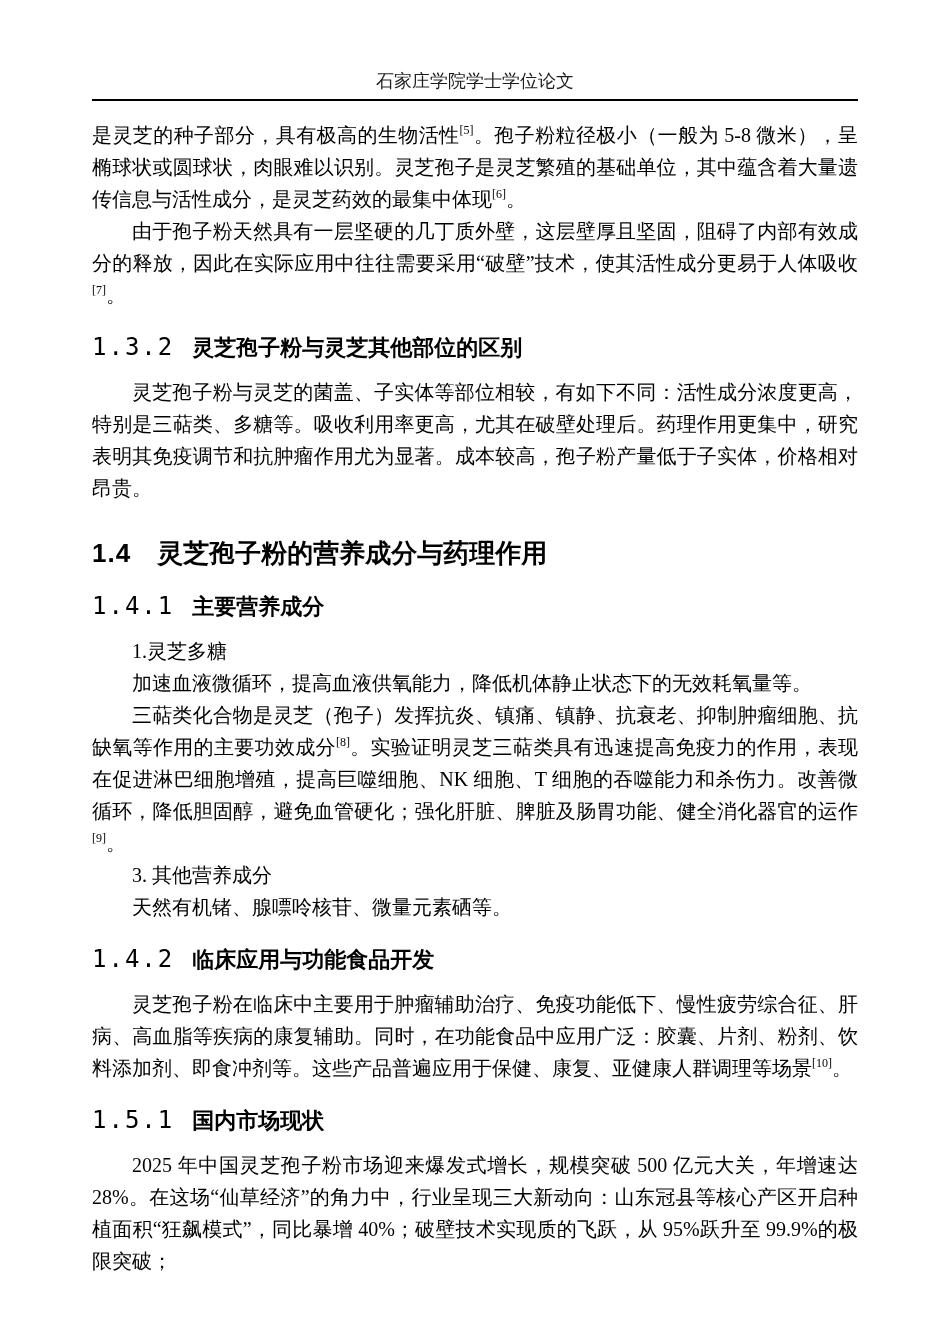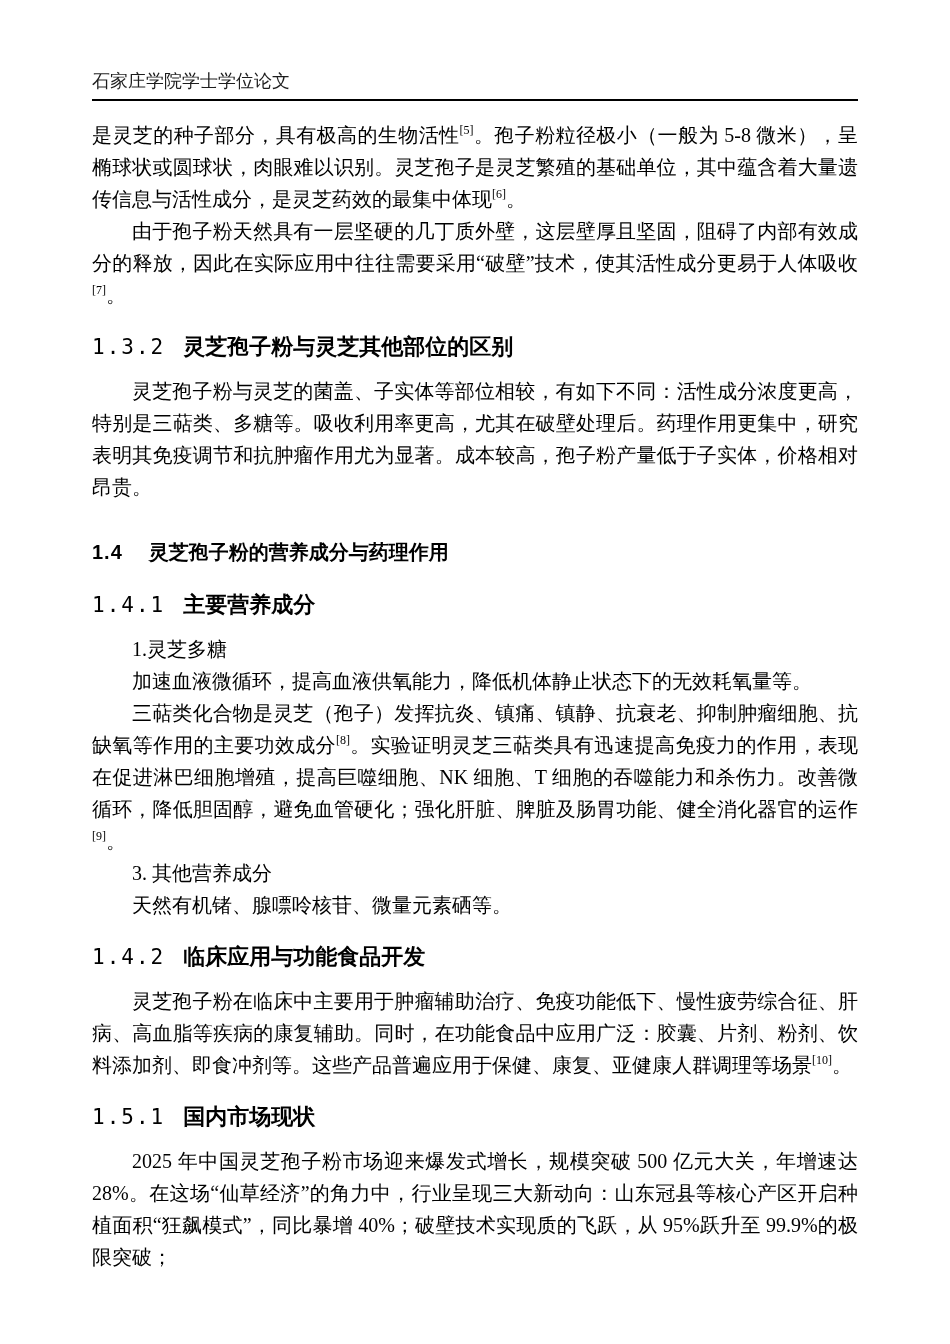--- a/index.html
+++ b/index.html
@@ -12,21 +12,21 @@
     width: 950px;
     height: 1344px;
     margin: 0 auto;
     background: #ffffff;
     color: #000000;
     box-sizing: border-box;
     padding: 70px 92px 0 92px;
     overflow: hidden;
   }
   .running-header {
-    text-align: left;
+    text-align: center;
     font-family: "Liberation Serif", "DejaVu Serif", serif;
     font-size: 18px;
     line-height: 22px;
     color: #1c1c1c;
   }
   .header-rule {
     border: none;
     border-top: 2px solid #000000;
     margin: 7px 0 0 0;
   }
@@ -46,41 +46,41 @@
   }
   sup.ref {
     font-size: 12px;
     line-height: 0;
     vertical-align: super;
     letter-spacing: 0;
   }
   .h2 {
     font-family: "Liberation Sans", "DejaVu Sans", sans-serif;
     font-weight: bold;
-    font-size: 20px;
+    font-size: 26px;
     line-height: 34px;
     margin: 32px 0 0 0;
     text-align: left;
     text-indent: 0;
   }
   .h2 .num {
     margin-right: 26px;
     letter-spacing: 1px;
   }
   .h3 {
     font-size: 22px;
     line-height: 30px;
     margin: 21px 0 13px 0;
     text-align: left;
     text-indent: 0;
   }
   .h3 .num {
     font-family: "DejaVu Sans Mono", "Liberation Mono", monospace;
     font-weight: normal;
-    font-size: 21px;
+    font-size: 24px;
     letter-spacing: 2px;
     margin-right: 18px;
   }
   .h3 .title,
   .h2 .title {
     font-family: "Liberation Sans", "DejaVu Sans", sans-serif;
     font-weight: bold;
   }
 </style>
 </head>

